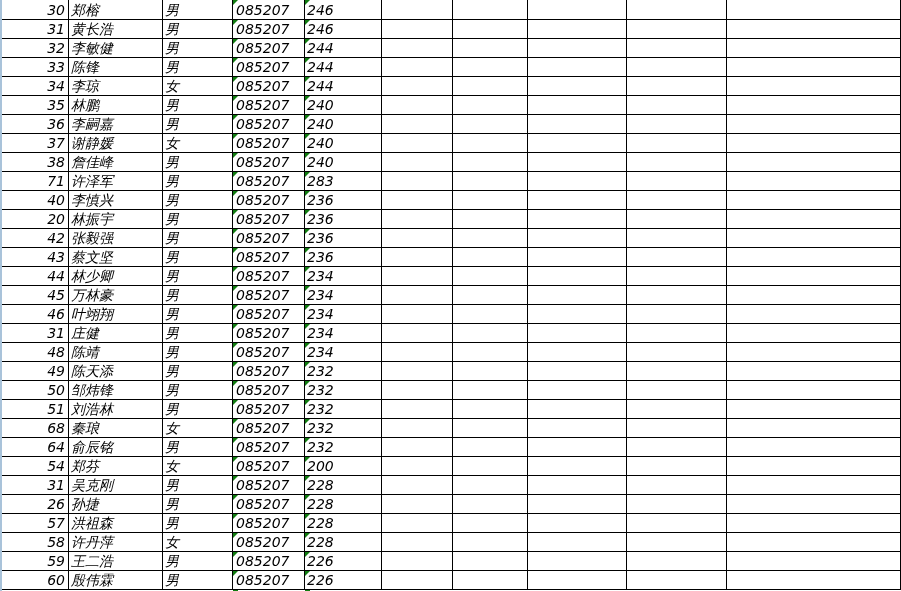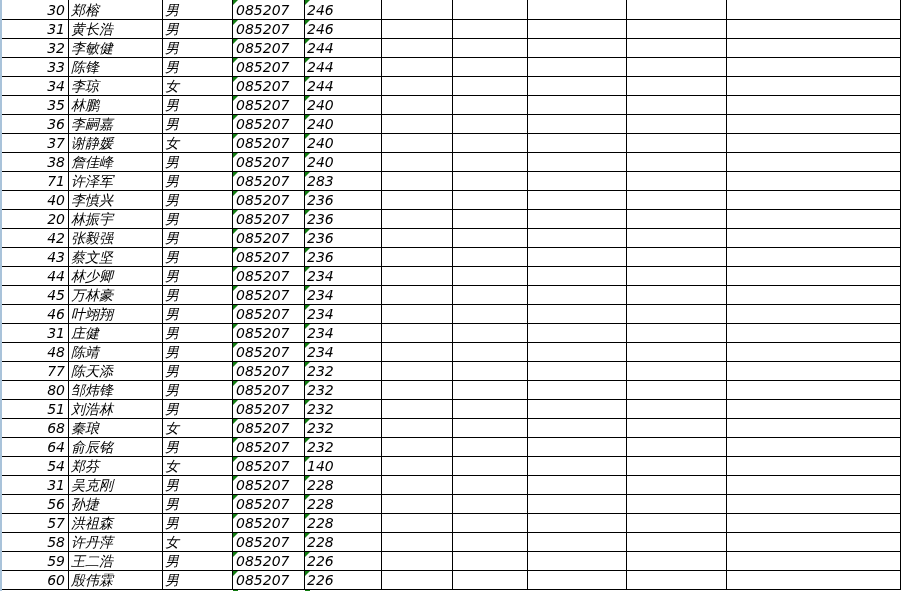--- a/index.html
+++ b/index.html
@@ -470,21 +470,21 @@
       <div class="cell col-score">
         <span class="tri"></span>
         <span>234</span>
       </div>
       <div class="cell"></div>
       <div class="cell"></div>
       <div class="cell"></div>
       <div class="cell"></div>
       <div class="cell"></div>
       <div class="cell col-num">
-        <span>77</span>
+        <span>49</span>
       </div>
       <div class="cell col-name">
         <span>陈天添</span>
       </div>
       <div class="cell col-gender">
         <span>男</span>
       </div>
       <div class="cell col-code">
         <span class="tri"></span>
         <span>085207</span>
@@ -492,21 +492,21 @@
       <div class="cell col-score">
         <span class="tri"></span>
         <span>232</span>
       </div>
       <div class="cell"></div>
       <div class="cell"></div>
       <div class="cell"></div>
       <div class="cell"></div>
       <div class="cell"></div>
       <div class="cell col-num">
-        <span>80</span>
+        <span>50</span>
       </div>
       <div class="cell col-name">
         <span>邹炜锋</span>
       </div>
       <div class="cell col-gender">
         <span>男</span>
       </div>
       <div class="cell col-code">
         <span class="tri"></span>
         <span>085207</span>
@@ -594,21 +594,21 @@
       </div>
       <div class="cell col-gender">
         <span>女</span>
       </div>
       <div class="cell col-code">
         <span class="tri"></span>
         <span>085207</span>
       </div>
       <div class="cell col-score">
         <span class="tri"></span>
-        <span>140</span>
+        <span>200</span>
       </div>
       <div class="cell"></div>
       <div class="cell"></div>
       <div class="cell"></div>
       <div class="cell"></div>
       <div class="cell"></div>
       <div class="cell col-num">
         <span>31</span>
       </div>
       <div class="cell col-name">
@@ -624,21 +624,21 @@
       <div class="cell col-score">
         <span class="tri"></span>
         <span>228</span>
       </div>
       <div class="cell"></div>
       <div class="cell"></div>
       <div class="cell"></div>
       <div class="cell"></div>
       <div class="cell"></div>
       <div class="cell col-num">
-        <span>56</span>
+        <span>26</span>
       </div>
       <div class="cell col-name">
         <span>孙捷</span>
       </div>
       <div class="cell col-gender">
         <span>男</span>
       </div>
       <div class="cell col-code">
         <span class="tri"></span>
         <span>085207</span>

